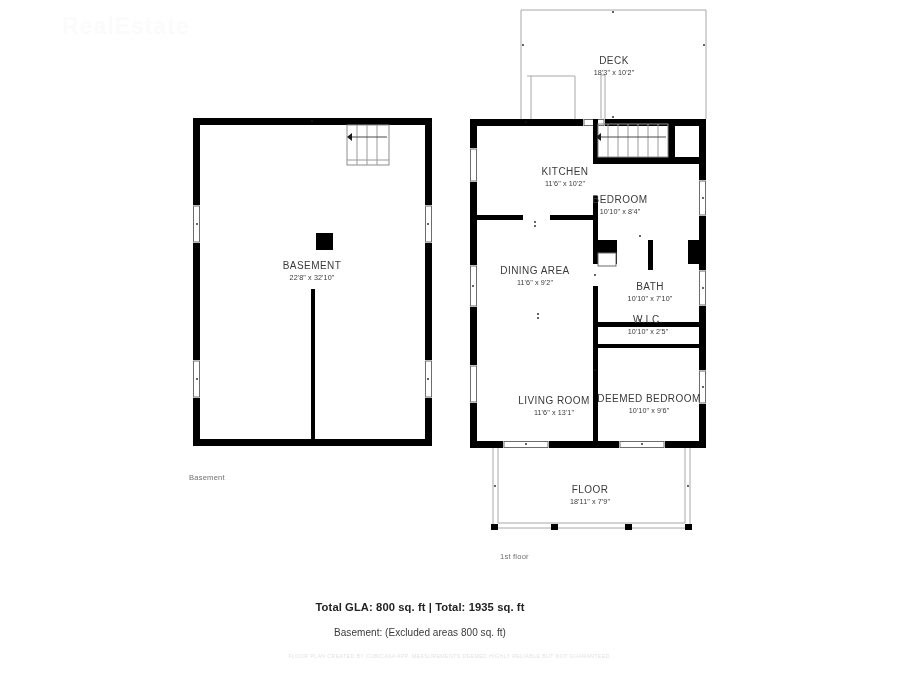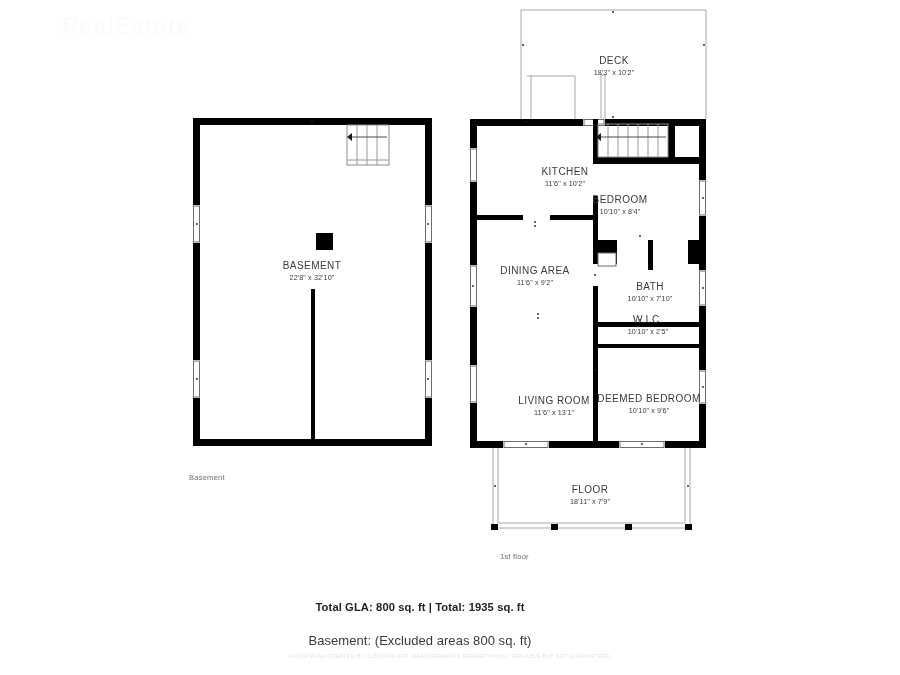--- a/index.html
+++ b/index.html
@@ -66,24 +66,24 @@
     width: 840px;
     text-align: center;
   }
   .sum-main {
     font-size: 11.2px;
     font-weight: bold;
     color: #232323;
     letter-spacing: 0.1px;
   }
   .sum-sub {
-    font-size: 13px;
+    font-size: 10px;
     color: #3a3a3a;
     letter-spacing: 0.05px;
-    margin-top: 20px;
+    margin-top: 14px;
   }
   .disclaimer {
     position: absolute;
     left: 0;
     width: 900px;
     text-align: center;
     font-size: 5.3px;
     color: #e2e2e2;
     letter-spacing: 0.35px;
   }

